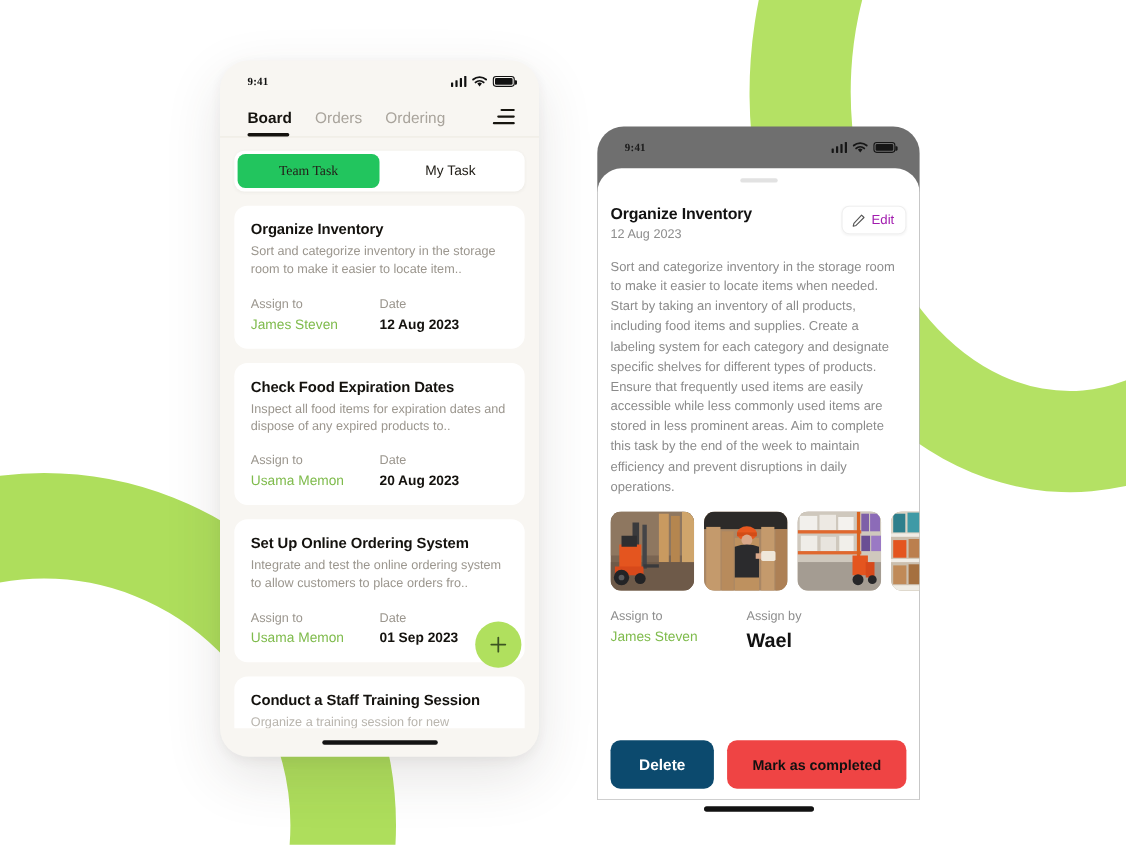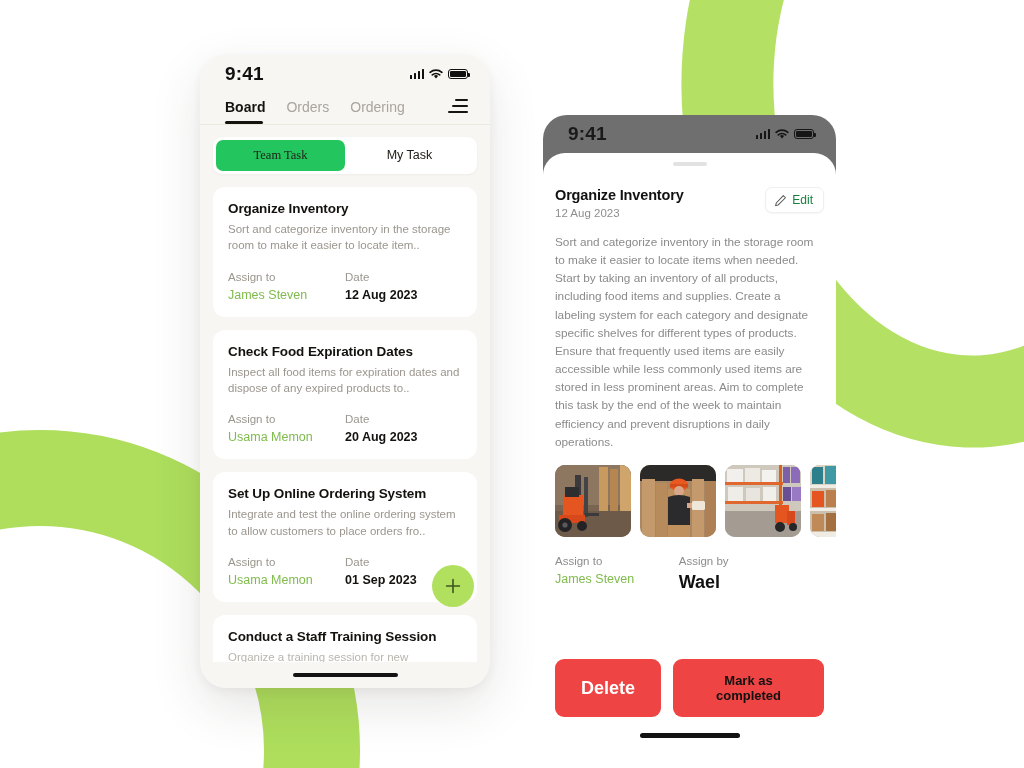--- a/index.html
+++ b/index.html
@@ -59,24 +59,25 @@
 
   .status-bar {
     height: 38px;
     display: flex;
     align-items: center;
     justify-content: space-between;
     padding: 0 22px 0 25px;
     flex: 0 0 auto;
   }
   .status-time {
-    font-size: 19px;
+    font-size: 10px;
     font-weight: bold;
     color: #111111;
     letter-spacing: 0.2px;
+    font-family: Liberation Serif, serif;
   }
   .status-icons { display: flex; align-items: center; gap: 5px; }
 
   .ic-signal { display: flex; align-items: flex-end; gap: 1.5px; height: 10px; }
   .ic-signal i { width: 2.5px; background: #111; border-radius: 0.5px; display: block; }
   .ic-signal i:nth-child(1) { height: 4px; }
   .ic-signal i:nth-child(2) { height: 6px; }
   .ic-signal i:nth-child(3) { height: 8px; }
   .ic-signal i:nth-child(4) { height: 10px; }
 
@@ -266,21 +267,21 @@
   .detail-date { font-size: 11.5px; color: #8D8D8D; margin-top: 4px; }
   .edit-btn {
     display: flex; align-items: center; gap: 5px;
     background: #FFFFFF;
     border: 1px solid #EFEFEF;
     border-radius: 7px;
     padding: 5px 10px 5px 8px;
     cursor: pointer;
     box-shadow: 0 1px 2px rgba(0,0,0,0.04);
   }
-  .edit-btn-label { font-size: 12px; color: #15803d; font-weight: normal; }
+  .edit-btn-label { font-size: 12px; color: #a21caf; font-weight: normal; }
 
   .detail-desc {
     margin-top: 14px;
     font-size: 11.8px;
     line-height: 1.54;
     color: #8B8B8B;
   }
 
   .thumb-row {
     margin-top: 14px;
@@ -309,23 +310,23 @@
   .assign-by-value { font-size: 18px; color: #111111; font-weight: bold; }
 
   .sheet-actions {
     margin-top: auto;
     display: flex;
     gap: 12px;
     padding: 0 0 10px 0;
     flex: 0 0 auto;
   }
   .btn-delete {
-    background: #ef4444;
+    background: #0c4a6e;
     color: #FFFFFF;
-    font-size: 18px;
+    font-size: 14px;
     font-weight: bold;
     border: none;
     border-radius: 9px;
     padding: 14px 26px;
     cursor: pointer;
     font-family: inherit;
   }
   .btn-complete {
     background: #ef4444;
     color: #111111;

